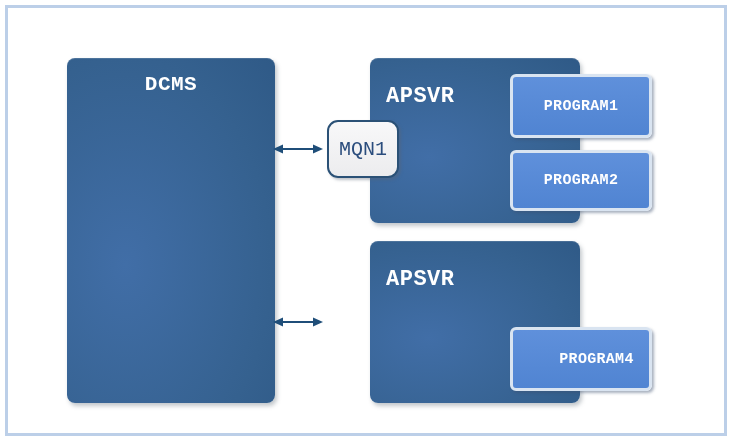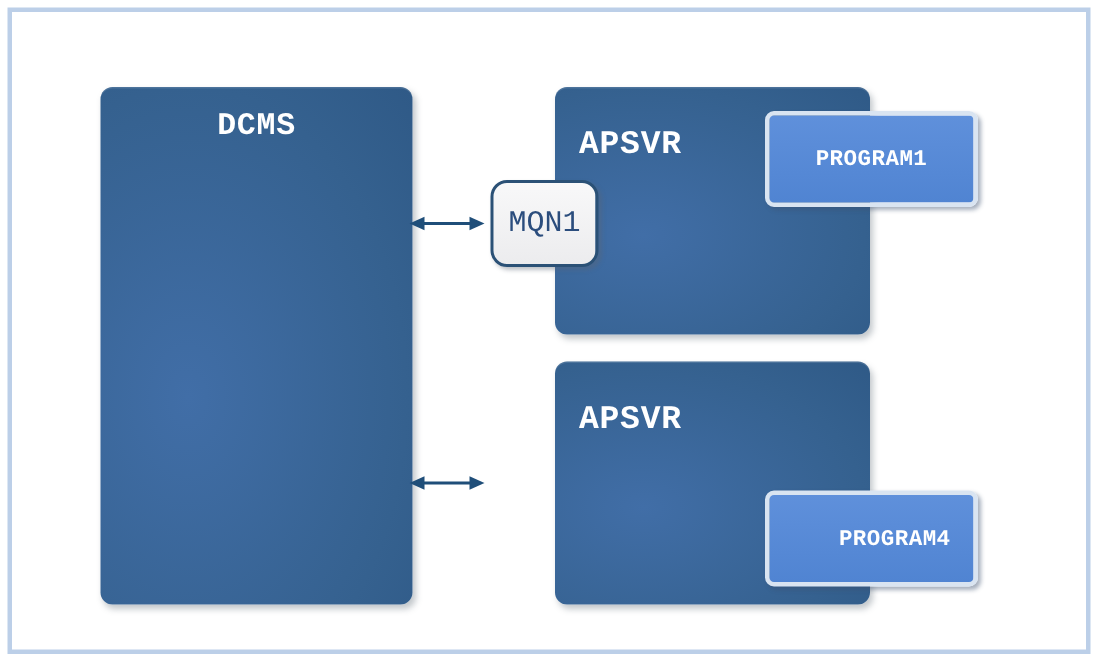--- a/index.html
+++ b/index.html
@@ -126,20 +126,21 @@
         <line x1="9" y1="8" x2="43" y2="8" stroke="#1f4e79" stroke-width="2"></line>
         <polygon points="1,8 11,3.5 11,12.5" fill="#1f4e79"></polygon>
         <polygon points="51,8 41,3.5 41,12.5" fill="#1f4e79"></polygon>
       </svg>
     </div>
 
     <div class="abs dark-node server server-1">
       <span class="server-label">APSVR</span>
     </div>
     <div class="abs program program-1">PROGRAM1</div>
+    <div class="abs program program-2">PROGRAM2</div>
 
     <div class="abs dark-node server server-2">
       <span class="server-label">APSVR</span>
     </div>
     <div class="abs program program-4">PROGRAM4</div>
 
     <div class="abs queue queue-1">MQN1</div>
 
   </div>
 </div>

